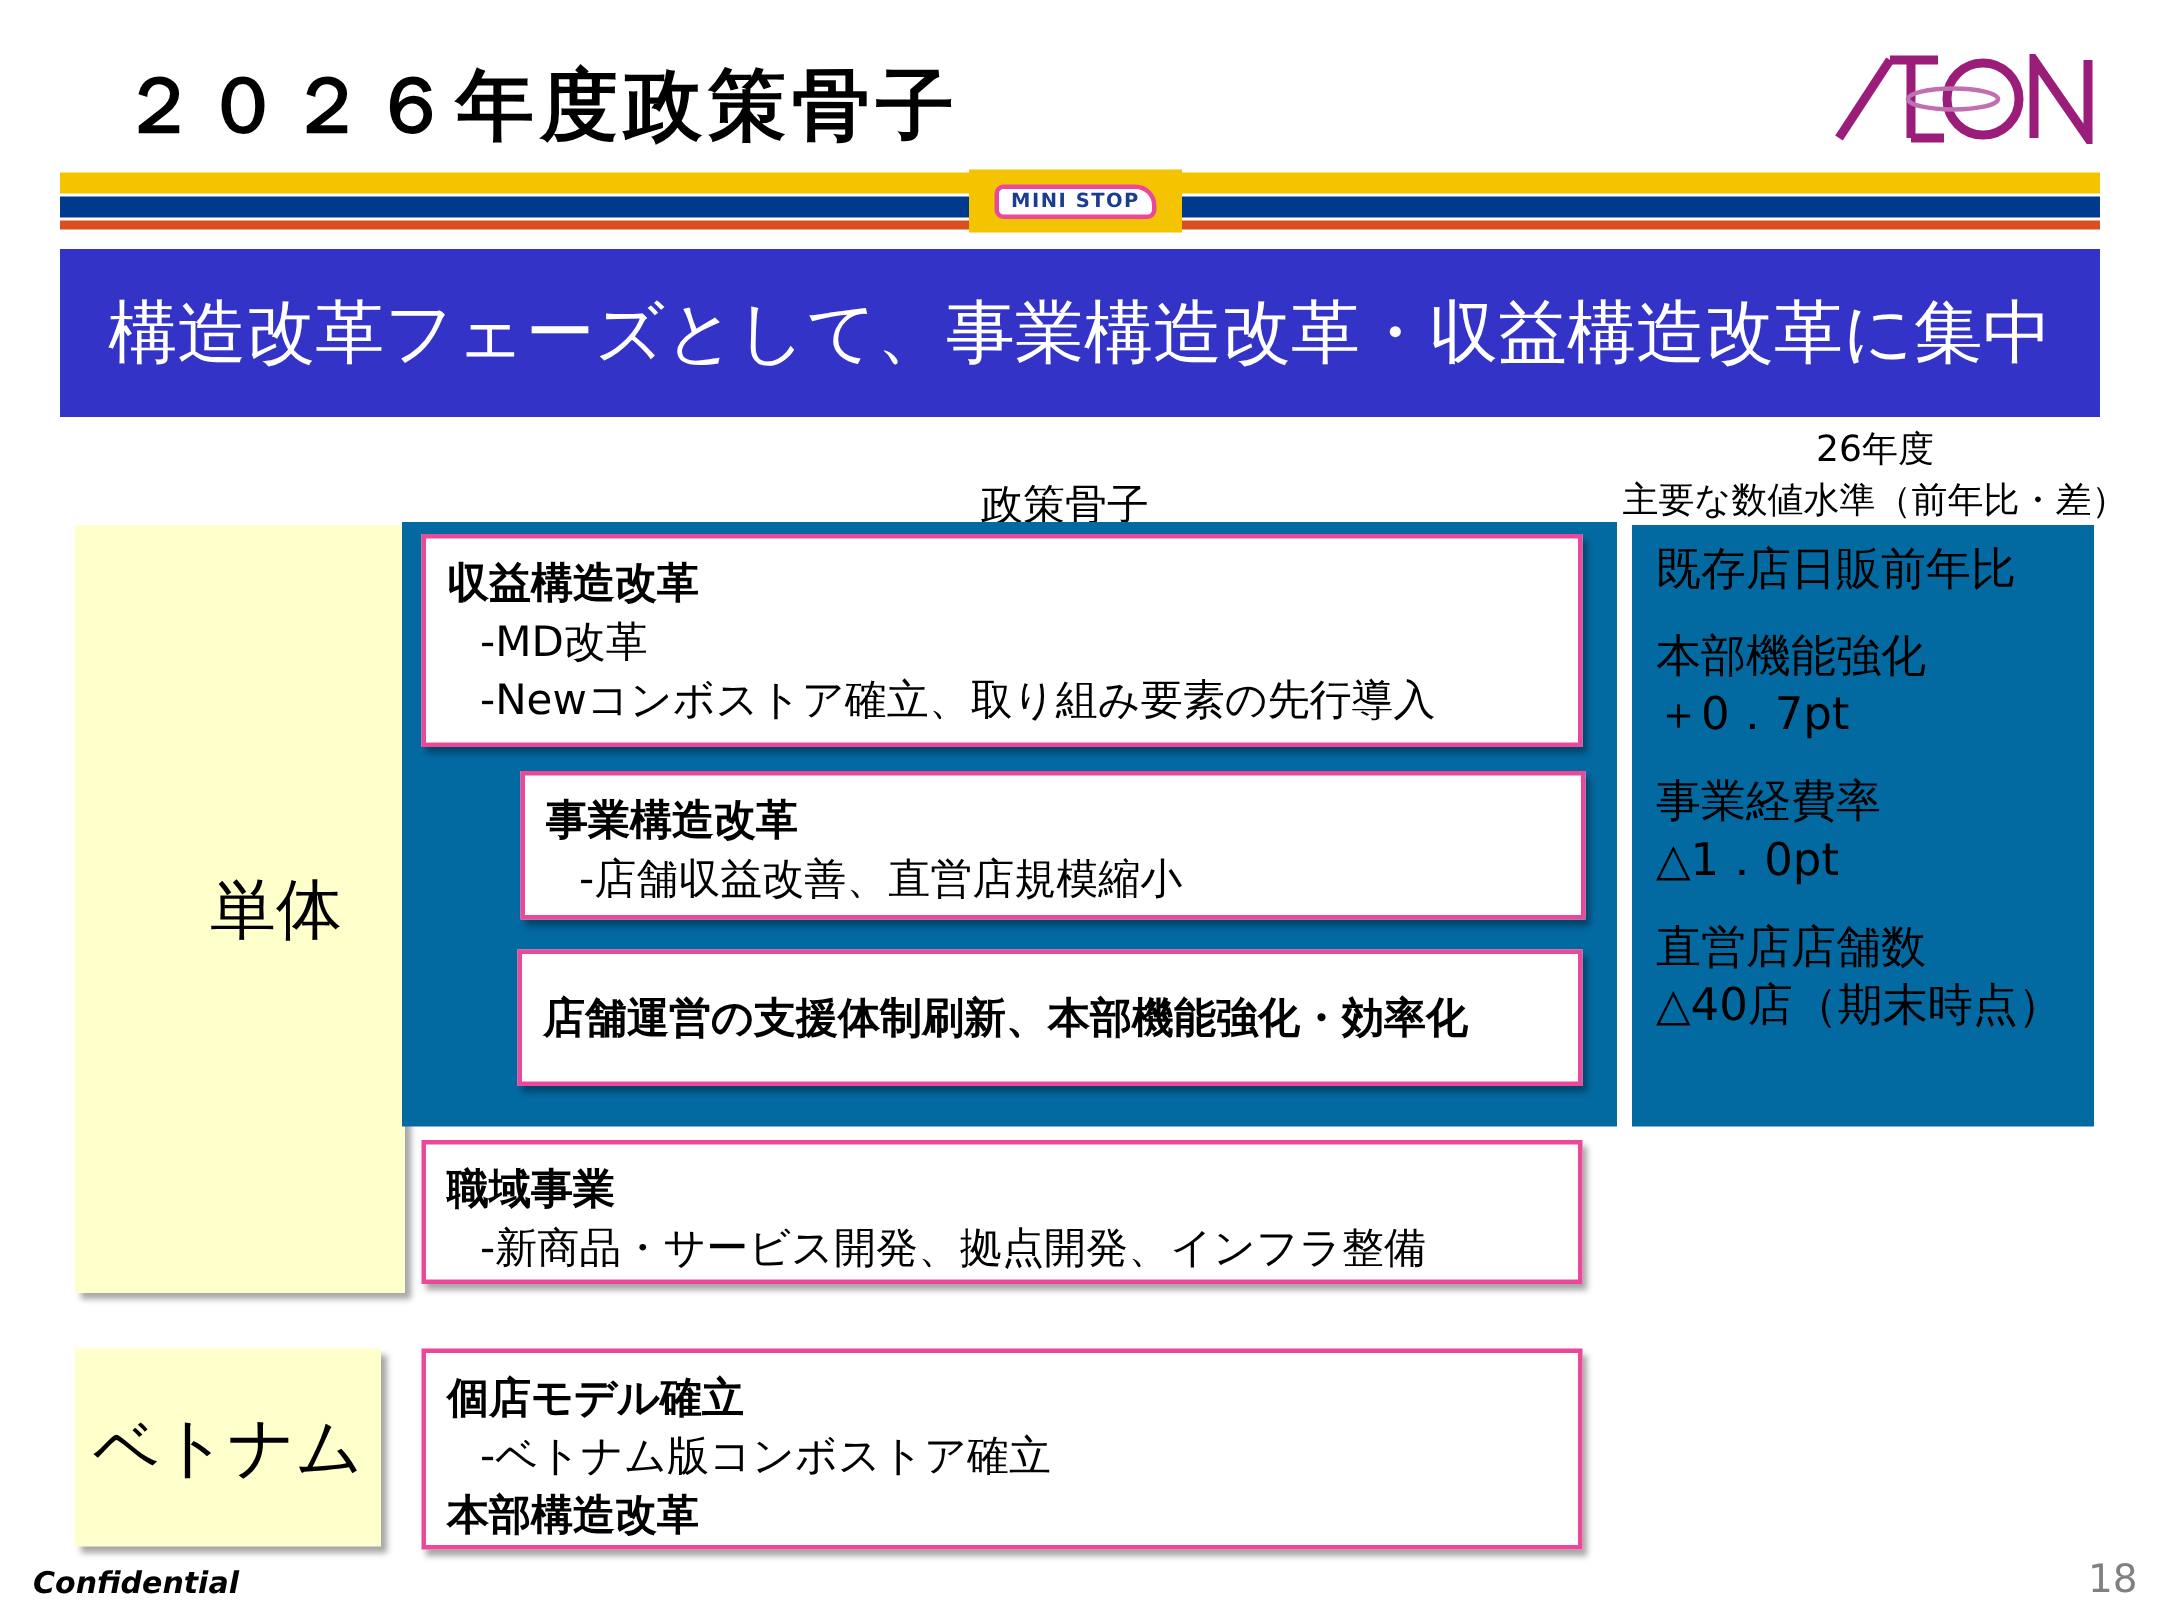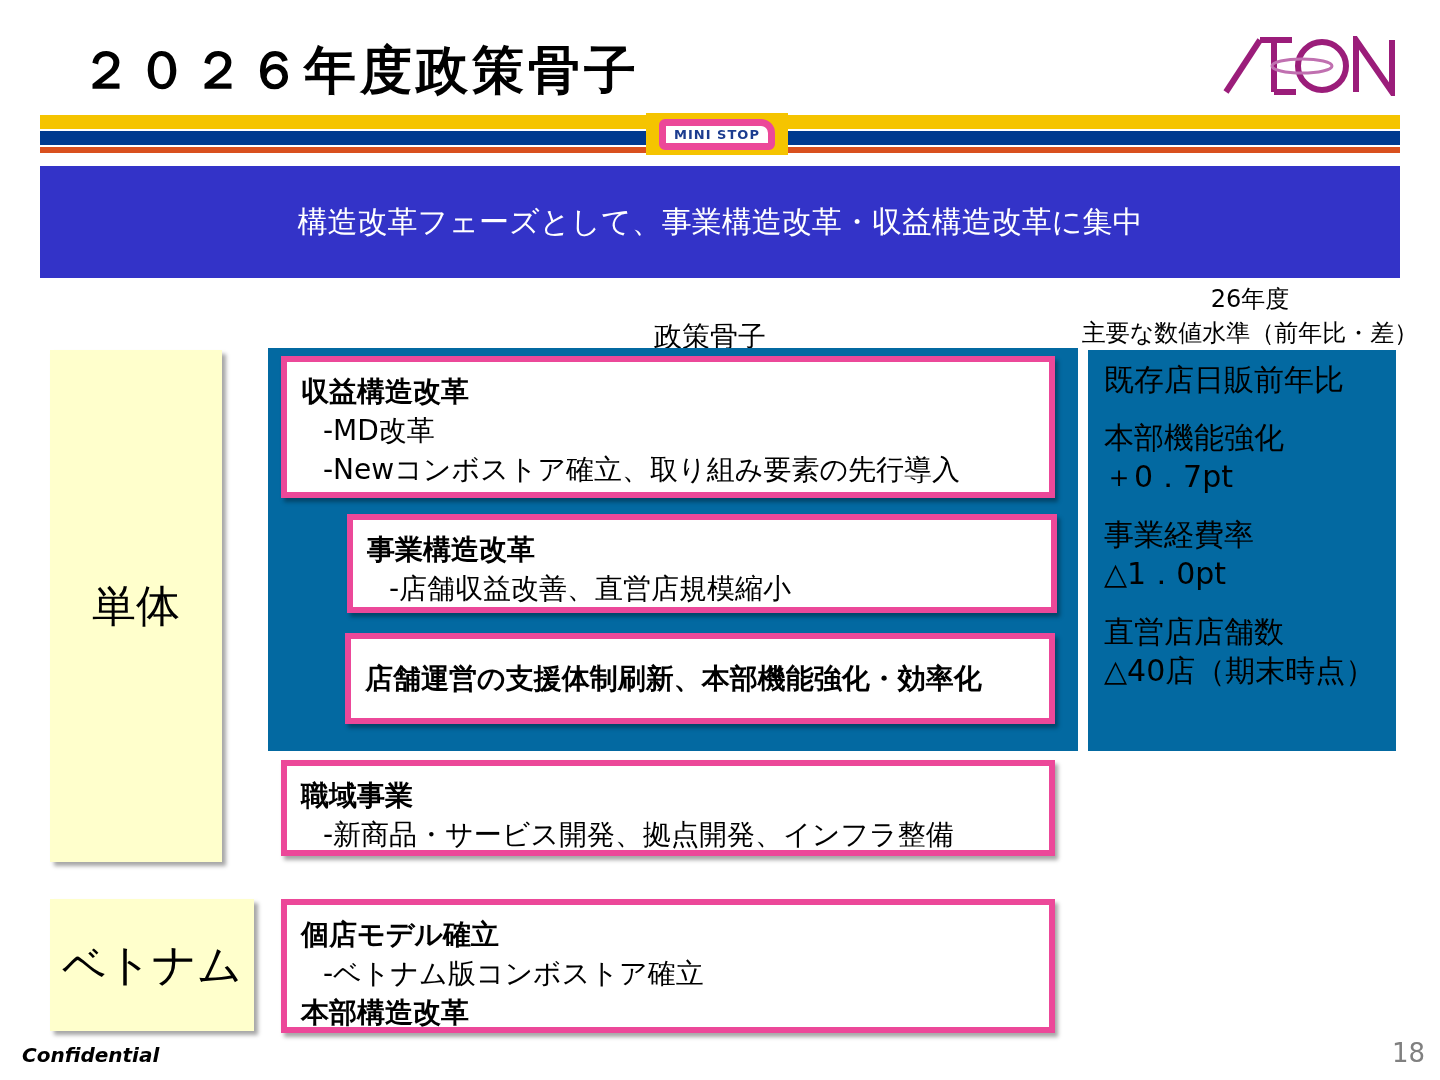--- a/index.html
+++ b/index.html
@@ -6,27 +6,27 @@
   body { width:1440px; height:1080px; background:#ffffff; position:relative; overflow:hidden;
          font-family:"DejaVu Sans", "Liberation Sans", sans-serif; color:#000; }
   .abs { position:absolute; }
   .title { left:80px; top:40px; font-size:52px; font-weight:bold; letter-spacing:4px; line-height:70px; white-space:nowrap;font-family:Liberation Mono, monospace; }
   .logo-aeon { left:1222px; top:36px; width:180px; height:60px; }
   .stripe { position:absolute; left:40px; width:1360px; }
   .stripe.y { top:115px; height:14px; background:#f5c400; }
   .stripe.b { top:131px; height:14px; background:#003a8f; }
   .stripe.o { top:147px; height:6px; background:#d9501e; }
   .ministop { left:646px; top:113px; width:142px; height:42px; background:#f5c400; display:flex; align-items:center; justify-content:center; }
-  .ministop .badge { position:relative; background:#fff; border:7px solid #ec4899; border-radius:6px 14px 6px 6px; padding:1px 8px; color:#1b3c8f; font-weight:bold; font-size:13px; letter-spacing:1px; }
-  .banner { left:40px; top:166px; width:1360px; height:112px; background:#3333c8; color:#fff; font-size:30px; display:flex; align-items:center; justify-content:center; }
+  .ministop .badge { position:relative; background:#fff; border:3px solid #ec4899; border-radius:6px 14px 6px 6px; padding:1px 8px; color:#1b3c8f; font-weight:bold; font-size:13px; letter-spacing:1px; }
+  .banner { left:40px; top:166px; width:1360px; height:112px; background:#3333c8; color:#fff; font-size:46px; display:flex; align-items:center; justify-content:center; }
   .col-head { font-size:28px; text-align:center; }
   .kpi-head { left:1060px; top:282px; width:380px; font-size:24px; text-align:center; line-height:34px; }
   .label-box { background:#ffffcc; display:flex; align-items:center; justify-content:center; font-size:44px; box-shadow:4px 4px 4px rgba(0,0,0,0.35); }
   .bluebg { background:#0369a1; }
-  .card { background:#fff; border:6px solid #ec4899; box-shadow:3px 4px 4px rgba(0,0,0,0.35); box-sizing:border-box; padding:10px 14px; font-size:28px; line-height:39px; }
+  .card { background:#fff; border:3px solid #ec4899; box-shadow:3px 4px 4px rgba(0,0,0,0.35); box-sizing:border-box; padding:10px 14px; font-size:28px; line-height:39px; }
   .card .h { font-weight:bold; }
   .card .sub { padding-left:22px; }
   .kpi { padding:10px 16px; font-size:30px; line-height:39px; box-sizing:border-box; }
   .kpi .item { margin-bottom:19px; }
   .confidential { left:22px; top:1043px; font-size:20px; font-style:italic; font-weight:bold; }
   .page { left:1392px; top:1038px; font-size:26px; color:#808080; }
 </style>
 </head>
 <body>
 
@@ -57,21 +57,21 @@
   <span>構造改革フェーズとして、事業構造改革・収益構造改革に集中</span>
 </div>
 
 <div class="abs col-head" style="left:560px; top:318px; width:300px;">政策骨子</div>
 
 <div class="abs kpi-head">
   <div>26年度</div>
   <div>主要な数値水準（前年比・差）</div>
 </div>
 
-<div class="abs label-box" style="left:50px; top:350px; width:172px; height:512px;">
+<div class="abs label-box" style="left:50px; top:350px; width:172px; height:512px;padding-left:48px;">
   <span>単体</span>
 </div>
 
 <div class="abs bluebg" style="left:268px; top:348px; width:810px; height:403px;"></div>
 
 <div class="abs card" style="left:281px; top:356px; width:774px; height:142px;">
   <div class="h">収益構造改革</div>
   <div class="sub">-MD改革</div>
   <div class="sub">-Newコンボストア確立、取り組み要素の先行導入</div>
 </div>

